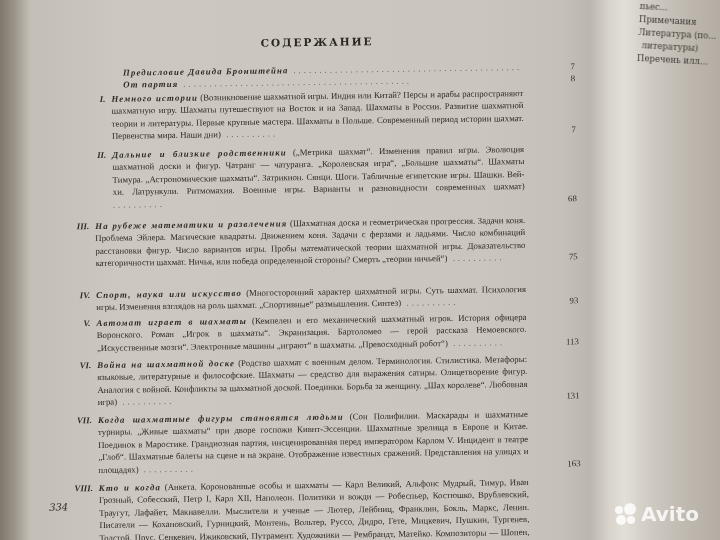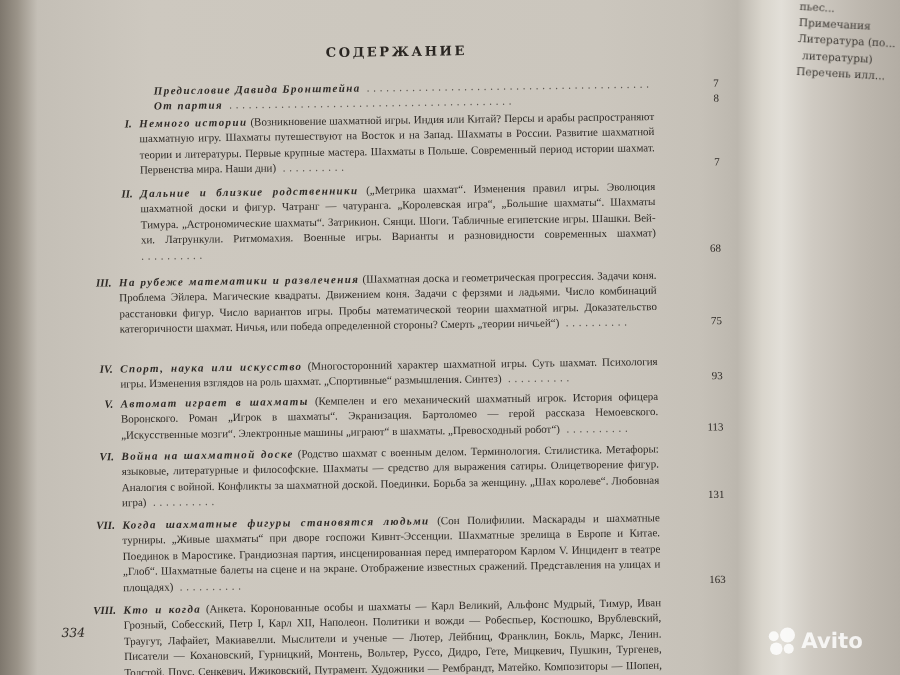--- a/index.html
+++ b/index.html
@@ -42,21 +42,21 @@
     position: absolute; left: 20px; top: 502px; font-size: 10px; font-style: italic; color: #2e2a26;
   }
   .nextpage {
     position: absolute; left: 640px; top: 0; width: 90px;
     font-size: 8.5px; line-height: 13px; color: #3b3732; filter: blur(0.6px);
     transform: rotate(3deg); transform-origin: 0 0;
   }
   .nextpage div { white-space: nowrap; }
   .watermark {
     position: absolute; left: 615px; top: 502px; display: flex; align-items: center; gap: 4px;
-    color: rgba(255,255,255,0.82); font-family: "DejaVu Sans", sans-serif; font-weight: bold; font-size: 17px;
+    color: rgba(255,255,255,0.82); font-family: "DejaVu Sans", sans-serif; font-weight: bold; font-size: 20px;
   }
   .avito-dots { position: relative; width: 22px; height: 22px; }
   .avito-dots span { position: absolute; border-radius: 50%; background: rgba(255,255,255,0.82); }
 </style>
 </head>
 <body>
 
 <div class="page">
 
   <div class="sheet">

